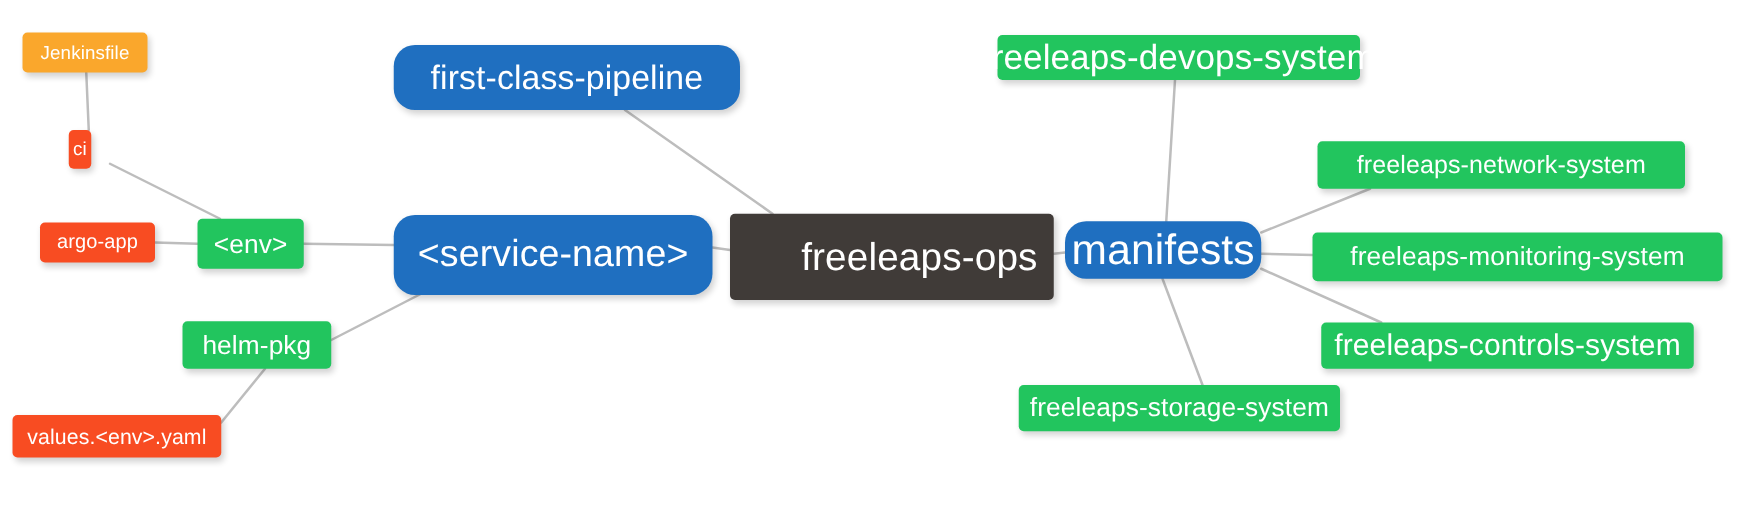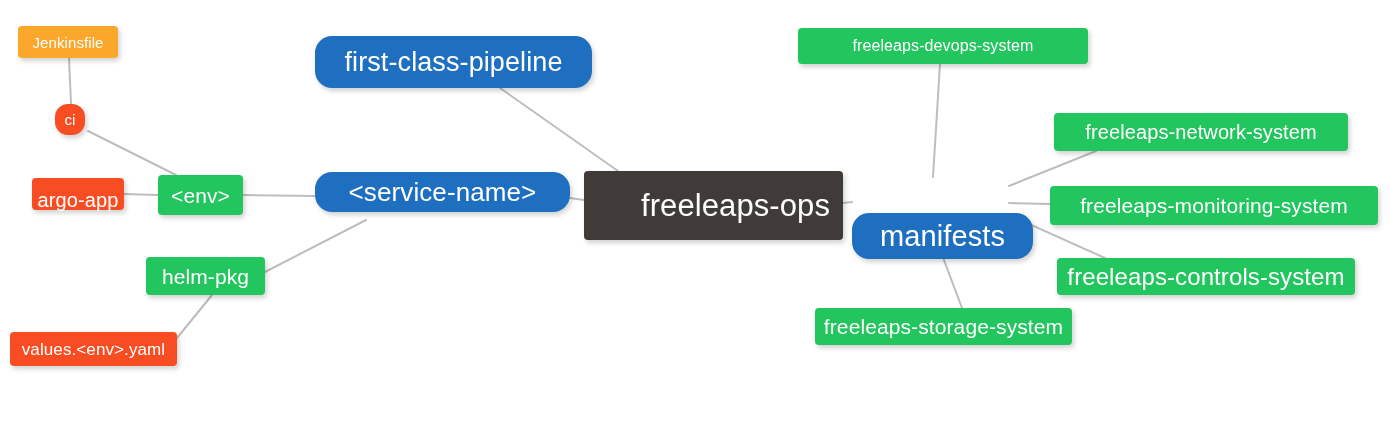--- a/index.html
+++ b/index.html
@@ -84,48 +84,48 @@
       <line x1="1009" y1="186" x2="1096" y2="151" class="edge" stroke="#bdbdbd"></line>
       <line x1="1009" y1="203" x2="1050" y2="204" class="edge" stroke="#bdbdbd"></line>
       <line x1="1009" y1="215" x2="1105" y2="258" class="edge" stroke="#bdbdbd"></line>
       <line x1="930" y1="223" x2="962" y2="308" class="edge" stroke="#bdbdbd"></line>
     </svg>
 
   <div id="node-layer">
       <div class="node orange" style="left: 18px; top: 26px; width: 100px; height: 32px; font-size: 15px; align-items: center;">
         <span>Jenkinsfile</span>
       </div>
-      <div class="node red" style="left: 55px; top: 104px; width: 30px; height: 31px; font-size: 15px; border-radius: 13px;">
+      <div class="node red" style="left: 55px; top: 104px; width: 18px; height: 31px; font-size: 15px;">
         <span>ci</span>
       </div>
-      <div class="node red" style="left: 32px; top: 178px; width: 92px; height: 32px; font-size: 20px; align-items: flex-end;">
+      <div class="node red" style="left: 32px; top: 178px; width: 92px; height: 32px; font-size: 16px;">
         <span>argo-app</span>
       </div>
       <div class="node green" style="left: 158px; top: 175px; width: 85px; height: 40px; font-size: 21px;">
         <span>&lt;env&gt;</span>
       </div>
       <div class="node green" style="left: 146px; top: 257px; width: 119px; height: 38px; font-size: 21px;">
         <span>helm-pkg</span>
       </div>
       <div class="node red" style="left: 10px; top: 332px; width: 167px; height: 34px; font-size: 17px;">
         <span>values.&lt;env&gt;.yaml</span>
       </div>
       <div class="node blue" style="left: 315px; top: 36px; width: 277px; height: 52px; font-size: 27px;">
         <span>first-class-pipeline</span>
       </div>
-      <div class="node blue" style="left: 315px; top: 172px; width: 255px; height: 40px; font-size: 26px;">
+      <div class="node blue" style="left: 315px; top: 172px; width: 255px; height: 64px; font-size: 30px;">
         <span>&lt;service-name&gt;</span>
       </div>
       <div class="node root" style="left: 584px; top: 171px; width: 259px; height: 69px; font-size: 31px;">
         <span>freeleaps-ops</span>
       </div>
-      <div class="node blue" style="left: 852px; top: 177px; width: 181px; height: 46px; font-size: 29px; margin-top: 36px;">
+      <div class="node blue" style="left: 852px; top: 177px; width: 157px; height: 46px; font-size: 34px;">
         <span>manifests</span>
       </div>
-      <div class="node green" style="left: 798px; top: 28px; width: 290px; height: 36px; font-size: 16px; text-align: center;">
+      <div class="node green" style="left: 798px; top: 28px; width: 290px; height: 36px; font-size: 28px; text-align: center;">
         <span>freeleaps-devops-system</span>
       </div>
       <div class="node green" style="left: 1054px; top: 113px; width: 294px; height: 38px; font-size: 20px;">
         <span>freeleaps-network-system</span>
       </div>
       <div class="node green" style="left: 1050px; top: 186px; width: 328px; height: 39px; font-size: 21px;">
         <span>freeleaps-monitoring-system</span>
       </div>
       <div class="node green" style="left: 1057px; top: 258px; width: 298px; height: 37px; font-size: 24px;">
         <span>freeleaps-controls-system</span>

